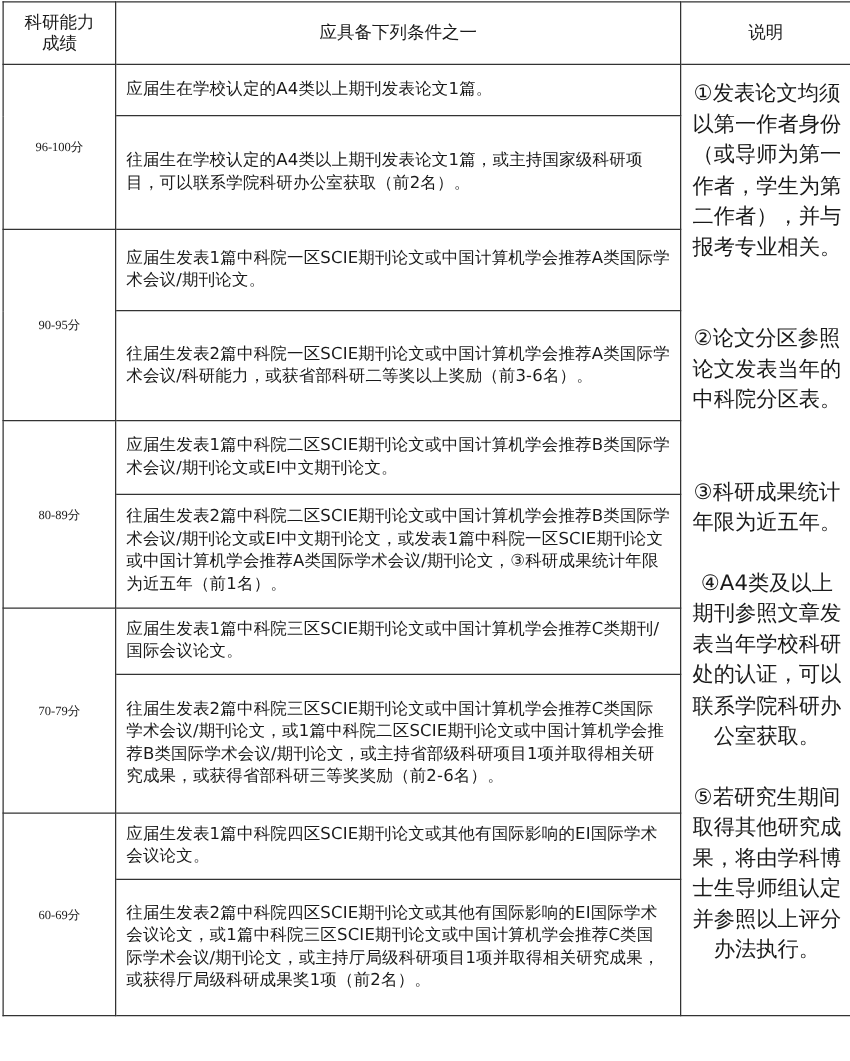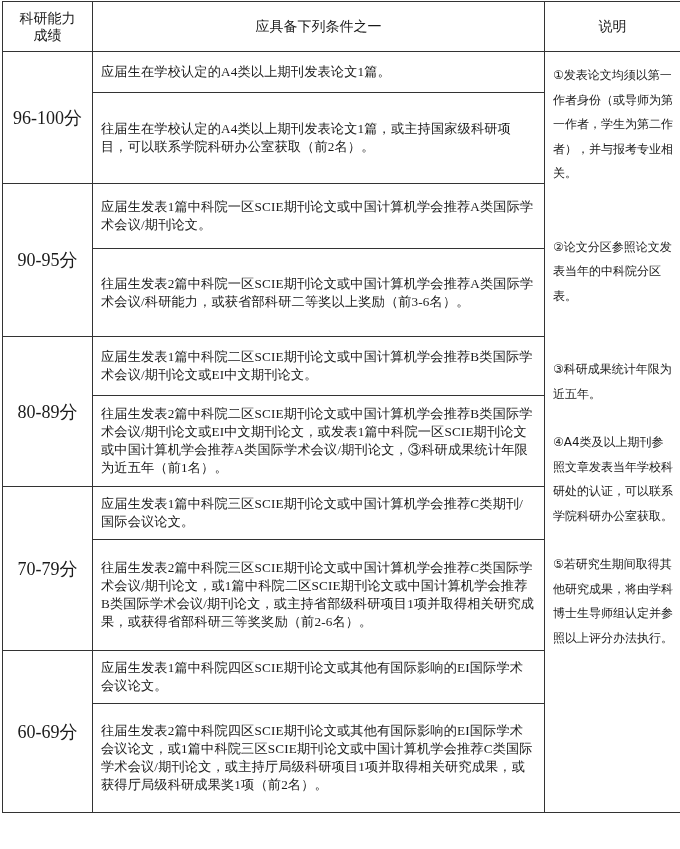--- a/index.html
+++ b/index.html
@@ -1,23 +1,23 @@
 <!DOCTYPE html>
 <html><head>
 <meta charset="utf-8">
 <style>
   html, body { margin: 0; padding: 0; background: #ffffff; }
   body { width: 680px; height: 849px; position: relative; overflow: hidden;
          font-family: "DejaVu Sans", "Liberation Sans", sans-serif; color: #1a1a1a; }
   table.grid { position: absolute; left: 2px; top: 1px; border-collapse: collapse; table-layout: fixed; width: 678px; }
   table.grid td { border: 1px solid #333333; padding: 0; vertical-align: middle; }
   .hdr td { height: 49px; text-align: center; font-size: 14px; line-height: 17px; }
-  .score { text-align: center; font-size: 18px; font-family: "Liberation Serif", "DejaVu Serif", serif; }
-  .cond { font-size: 13.2px; line-height: 18px; padding: 0 8px 0 8px !important; letter-spacing: 0.15px; font-family: Liberation Serif, serif; }
-  .note { vertical-align: top !important; font-size: 12px; line-height: 24.5px; padding: 11px 6px 0 8px !important; }
+  .score { text-align: center; font-size: 10px; font-family: "Liberation Serif", "DejaVu Serif", serif; }
+  .cond { font-size: 13.2px; line-height: 18px; padding: 0 8px 0 8px !important; letter-spacing: 0.15px; }
+  .note { vertical-align: top !important; font-size: 17px; line-height: 24.5px; padding: 11px 6px 0 8px !important; text-align: center; }
   .note p { margin: 0 0 24px 0; }
 </style>
 </head>
 <body>
 
 <table class="grid">
   <colgroup>
     <col style="width:90px">
     <col style="width:452px">
     <col style="width:136px">

